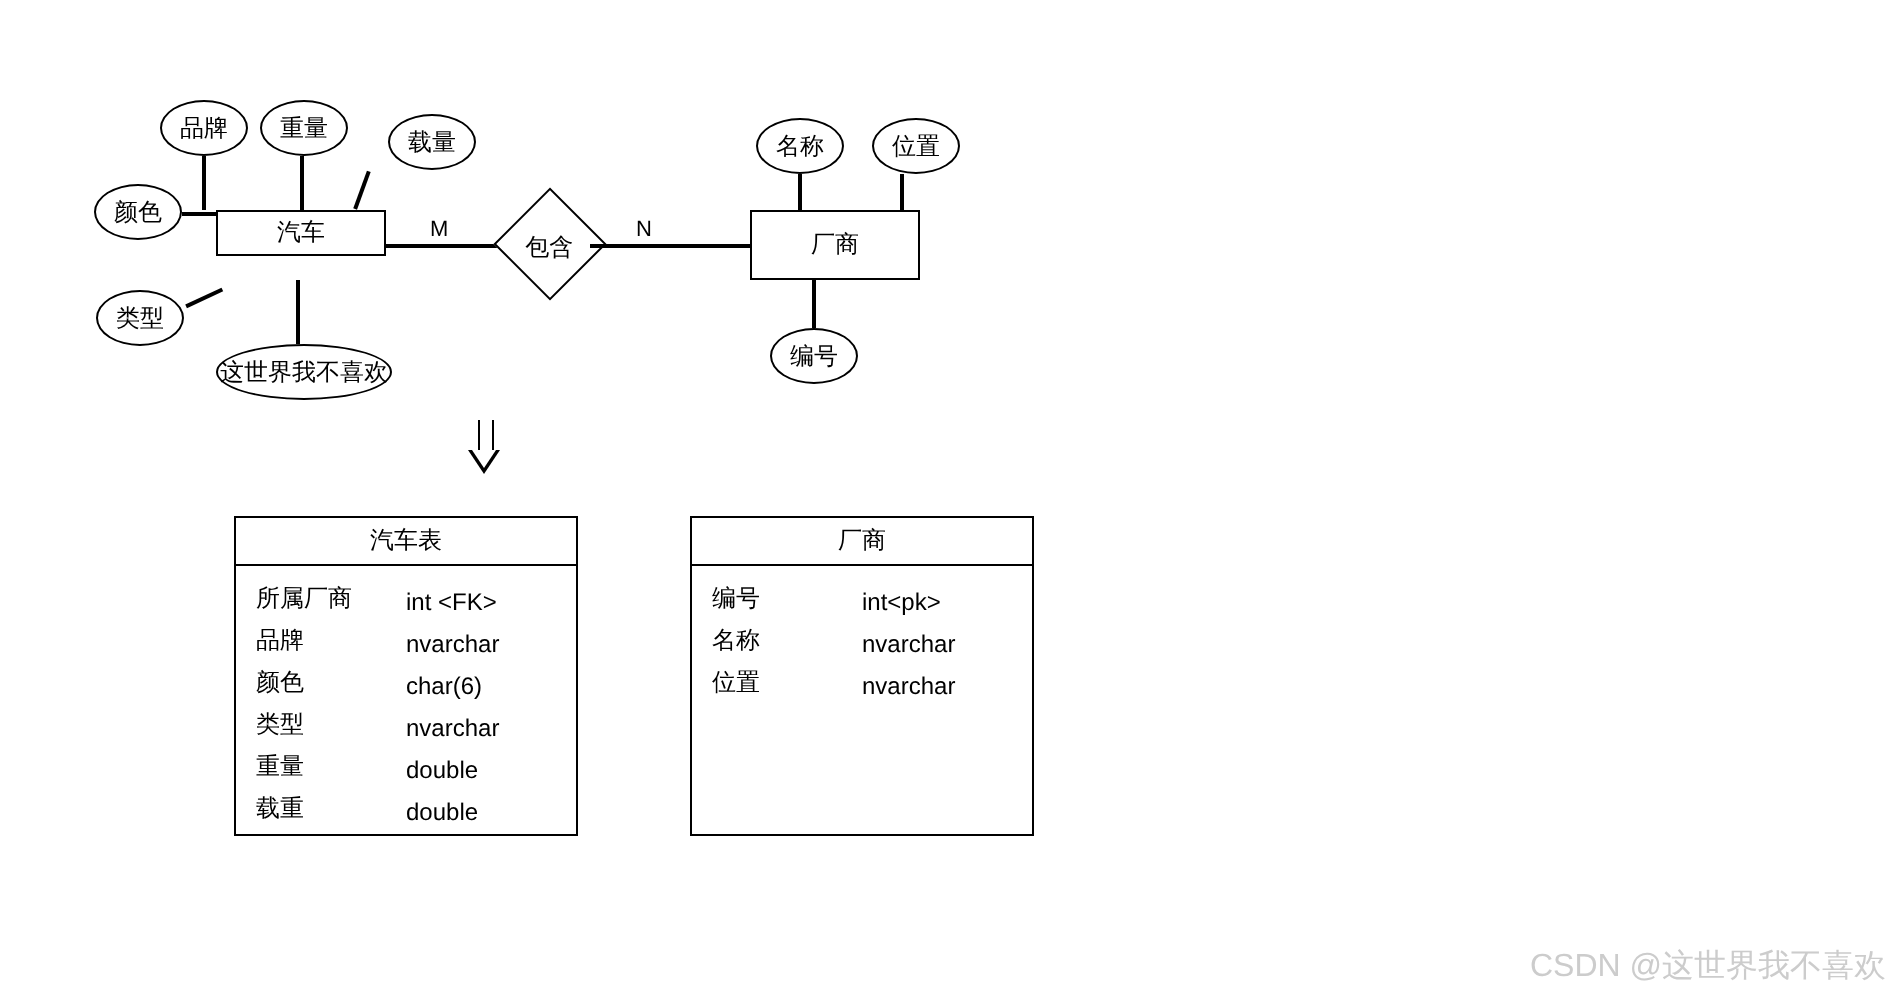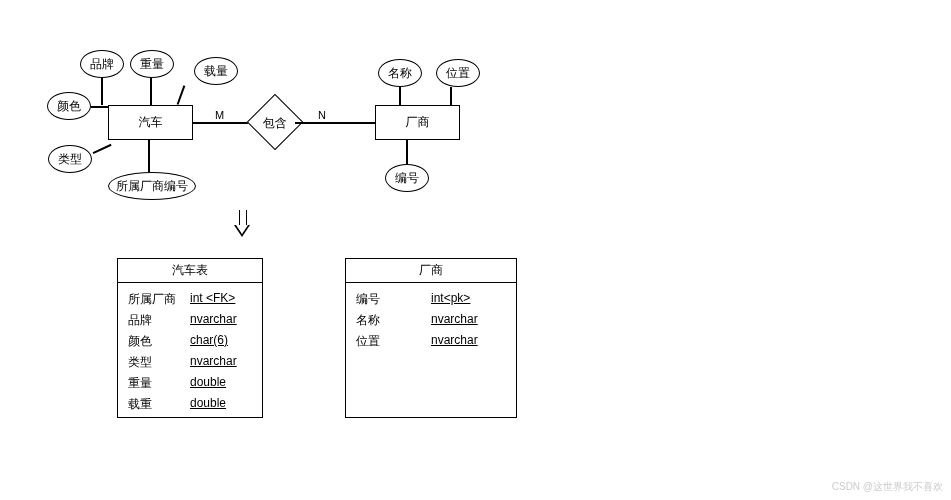--- a/index.html
+++ b/index.html
@@ -50,23 +50,23 @@
       position: absolute;
       border: 1px solid #000;
       background: #fff;
     }
     .table-head {
       border-bottom: 1px solid #000;
       text-align: center;
       padding: 3px 0;
     }
     .table-body { padding: 6px 10px; }
-    .table-row { display: flex; padding: 2px 0; }
+    .table-row { display: flex; padding: 2px 0; align-items: flex-end; }
     .col-name { width: 80px; }
-    .col-type { width: 80px; text-decoration: underline; }
+    .col-type { width: 80px; }
     .arrow-down {
       position: absolute;
       width: 14px;
       height: 28px;
     }
     .arrow-down::before {
       content: "";
       position: absolute;
       left: 4px; top: 0;
       width: 6px; height: 16px;
@@ -87,21 +87,21 @@
       border-left: 6px solid transparent;
       border-right: 6px solid transparent;
       border-top: 9px solid #fff;
       z-index: 2;
     }
     .watermark {
       position: absolute;
       right: 8px;
       bottom: 6px;
       color: #ccc;
-      font-size: 10px;
+      font-size: 16px;
     }
   </style>
 </head>
 <body>
 
 <div class="ellipse" style="left:80px;top:50px;width:44px;height:28px">
     <span>品牌</span>
   </div>
 <div class="ellipse" style="left:130px;top:50px;width:44px;height:28px">
     <span>重量</span>
@@ -110,26 +110,26 @@
     <span>载量</span>
   </div>
 
 <div class="ellipse" style="left:47px;top:92px;width:44px;height:28px">
     <span>颜色</span>
   </div>
 <div class="ellipse" style="left:48px;top:145px;width:44px;height:28px">
     <span>类型</span>
   </div>
 
-<div class="rect" style="left:108px;top:105px;width:85px;height:35px">
+<div class="rect" style="left:108px;top:105px;width:85px;height:23px">
     <span>汽车</span>
   </div>
 
 <div class="ellipse" style="left:108px;top:172px;width:88px;height:28px">
-    <span>所属厂商编号</span>
+    <span>这世界我不喜欢</span>
   </div>
 
 <div class="line" style="left:101px;top:78px;width:1.5px;height:27px"></div>
 <div class="line" style="left:150px;top:78px;width:1.5px;height:27px"></div>
 <div class="line" style="left:180px;top:85px;width:1.5px;height:20px;transform:rotate(20deg)"></div>
 <div class="line" style="left:91px;top:106px;width:17px;height:1.5px"></div>
 <div class="line" style="left:92px;top:148px;width:20px;height:1.5px;transform:rotate(-25deg)"></div>
 <div class="line" style="left:148px;top:140px;width:1.5px;height:32px"></div>
 
 <div class="line" style="left:193px;top:122px;width:62px;height:1.5px"></div>
@@ -157,21 +157,21 @@
   </div>
 
 <div class="line" style="left:399px;top:87px;width:1.5px;height:18px"></div>
 <div class="line" style="left:450px;top:87px;width:1.5px;height:18px"></div>
 <div class="line" style="left:406px;top:140px;width:1.5px;height:24px"></div>
 
 <div class="arrow-down" style="left:235px;top:210px">
     <div class="inner"></div>
   </div>
 
-<div class="table" style="left:117px;top:258px;width:146px;height:160px">
+<div class="table" style="left:117px;top:258px;width:172px;height:160px">
   <div class="table-head">汽车表</div>
   <div class="table-body" id="car-rows">
       <div class="table-row">
         <span class="col-name">所属厂商</span>
         <span class="col-type">int  &lt;FK&gt;</span>
       </div>
       <div class="table-row">
         <span class="col-name">品牌</span>
         <span class="col-type">nvarchar</span>
       </div>

